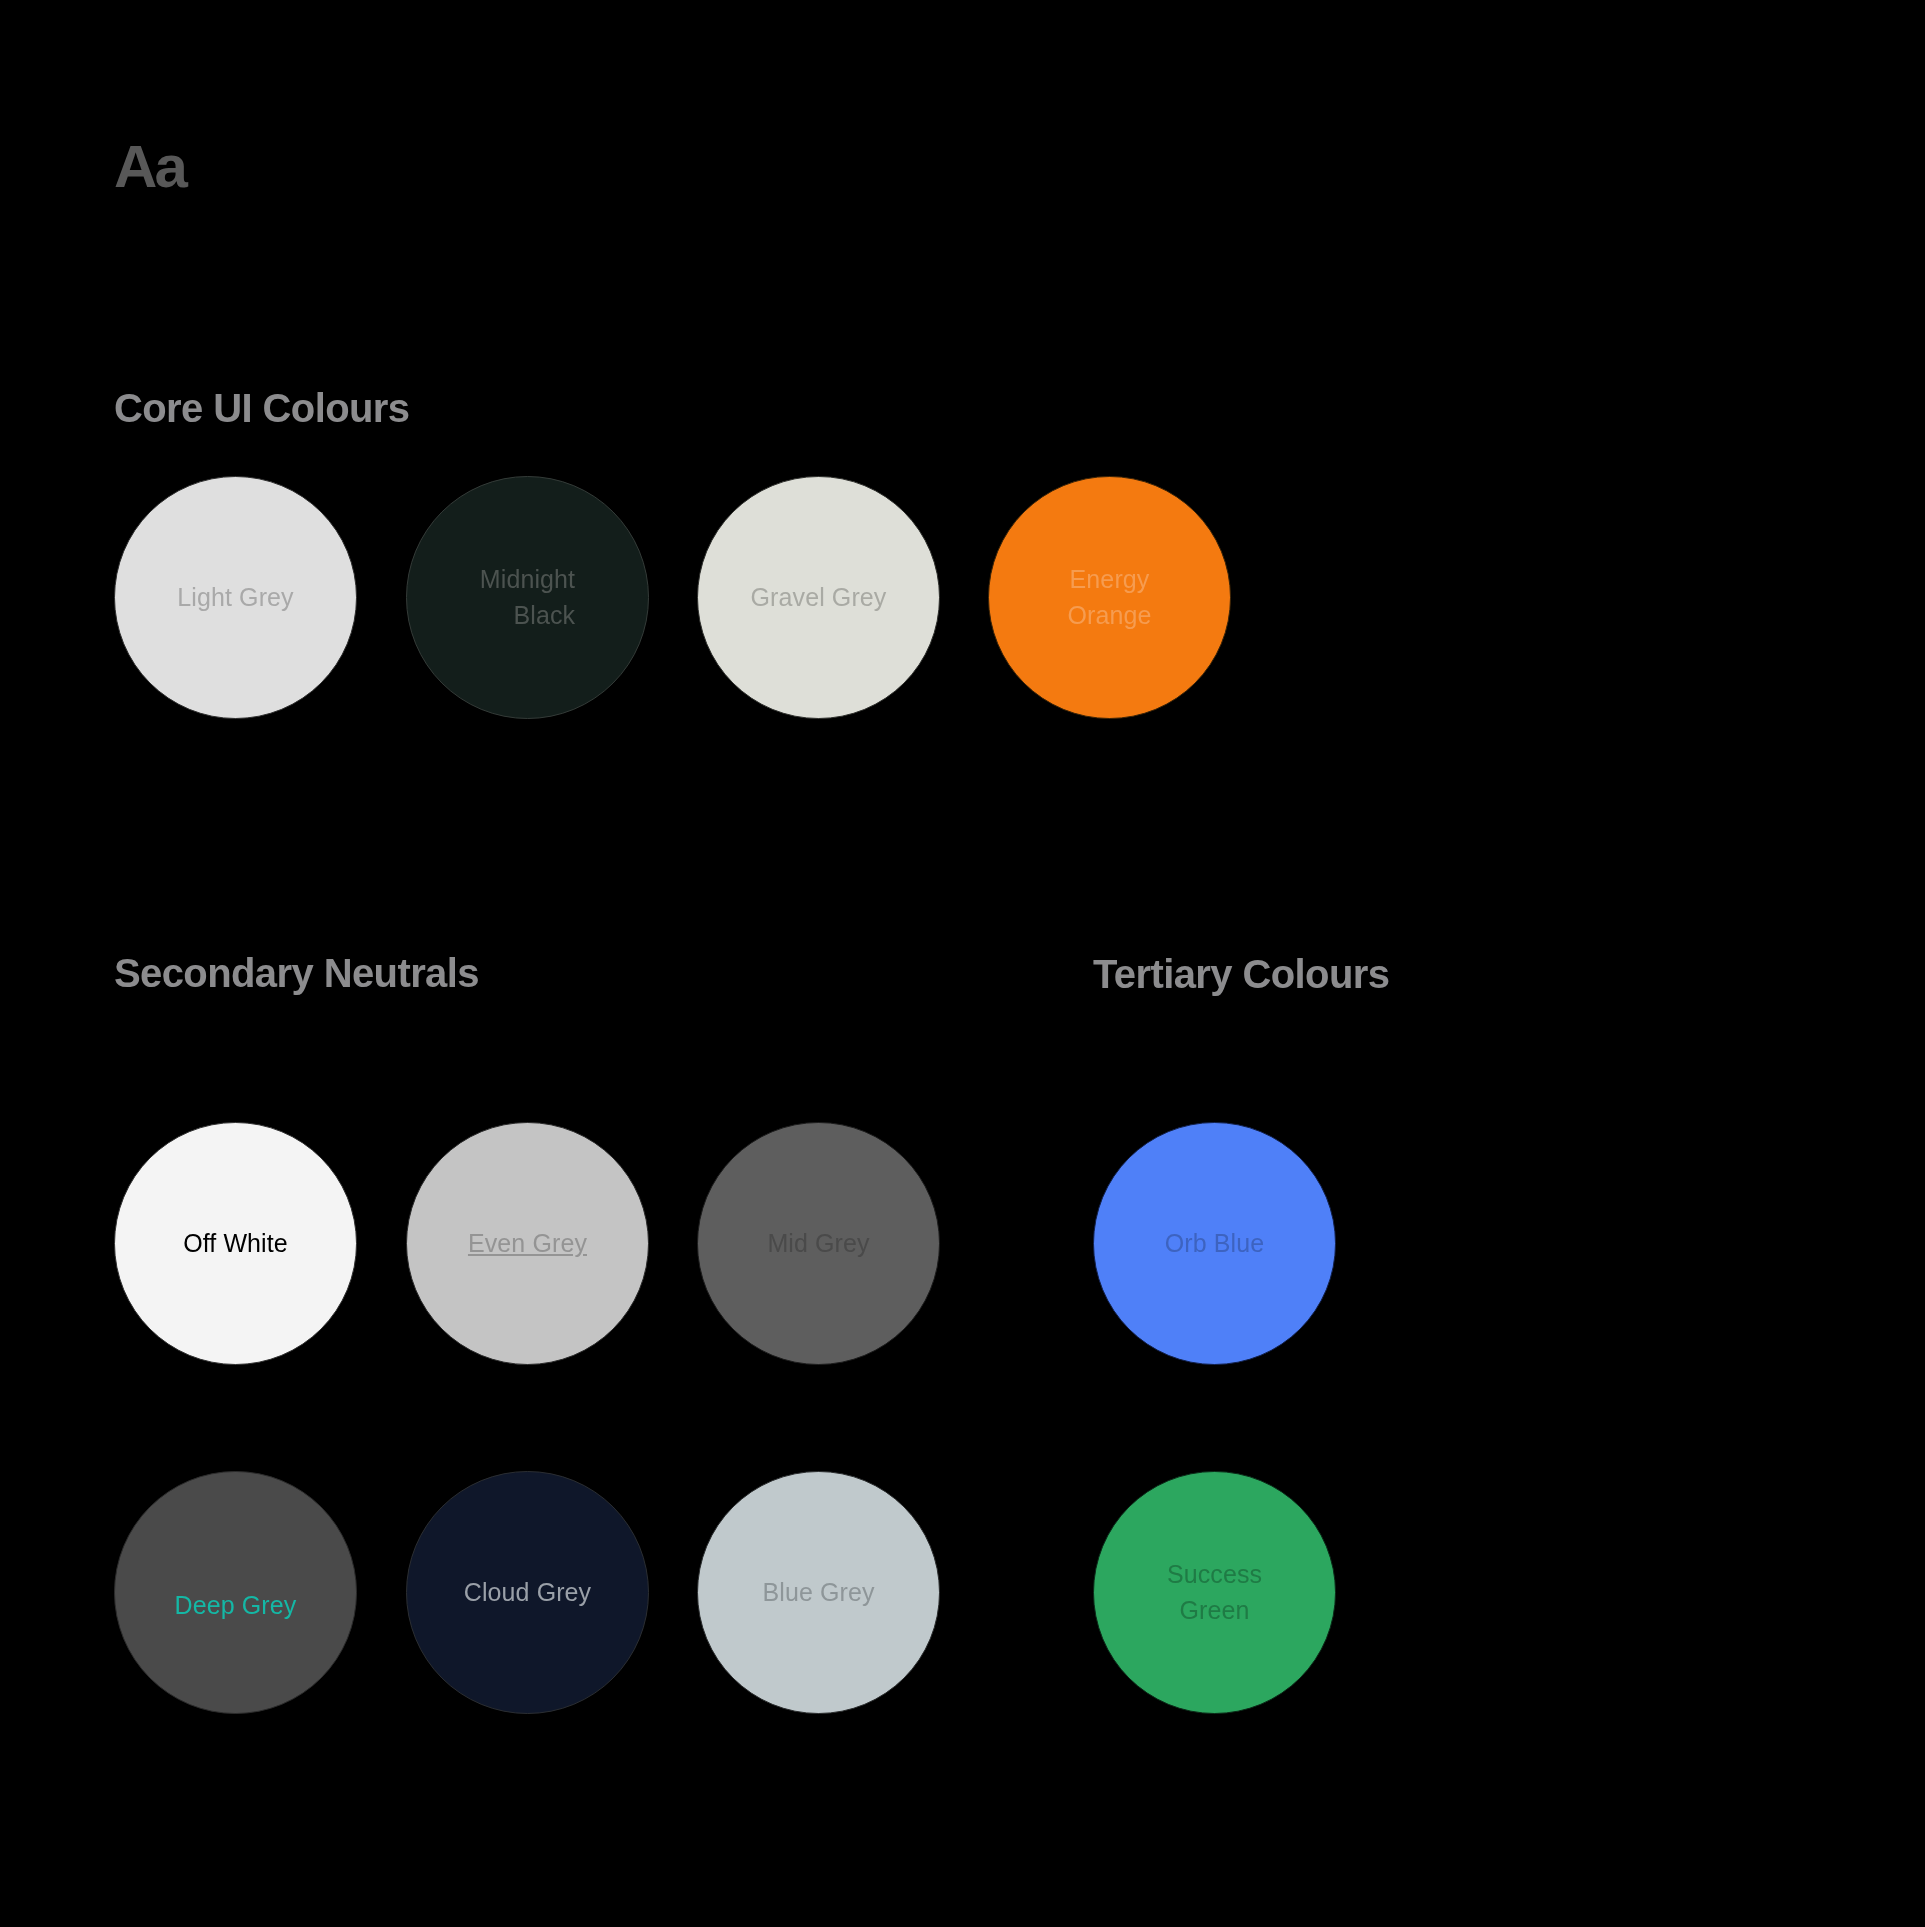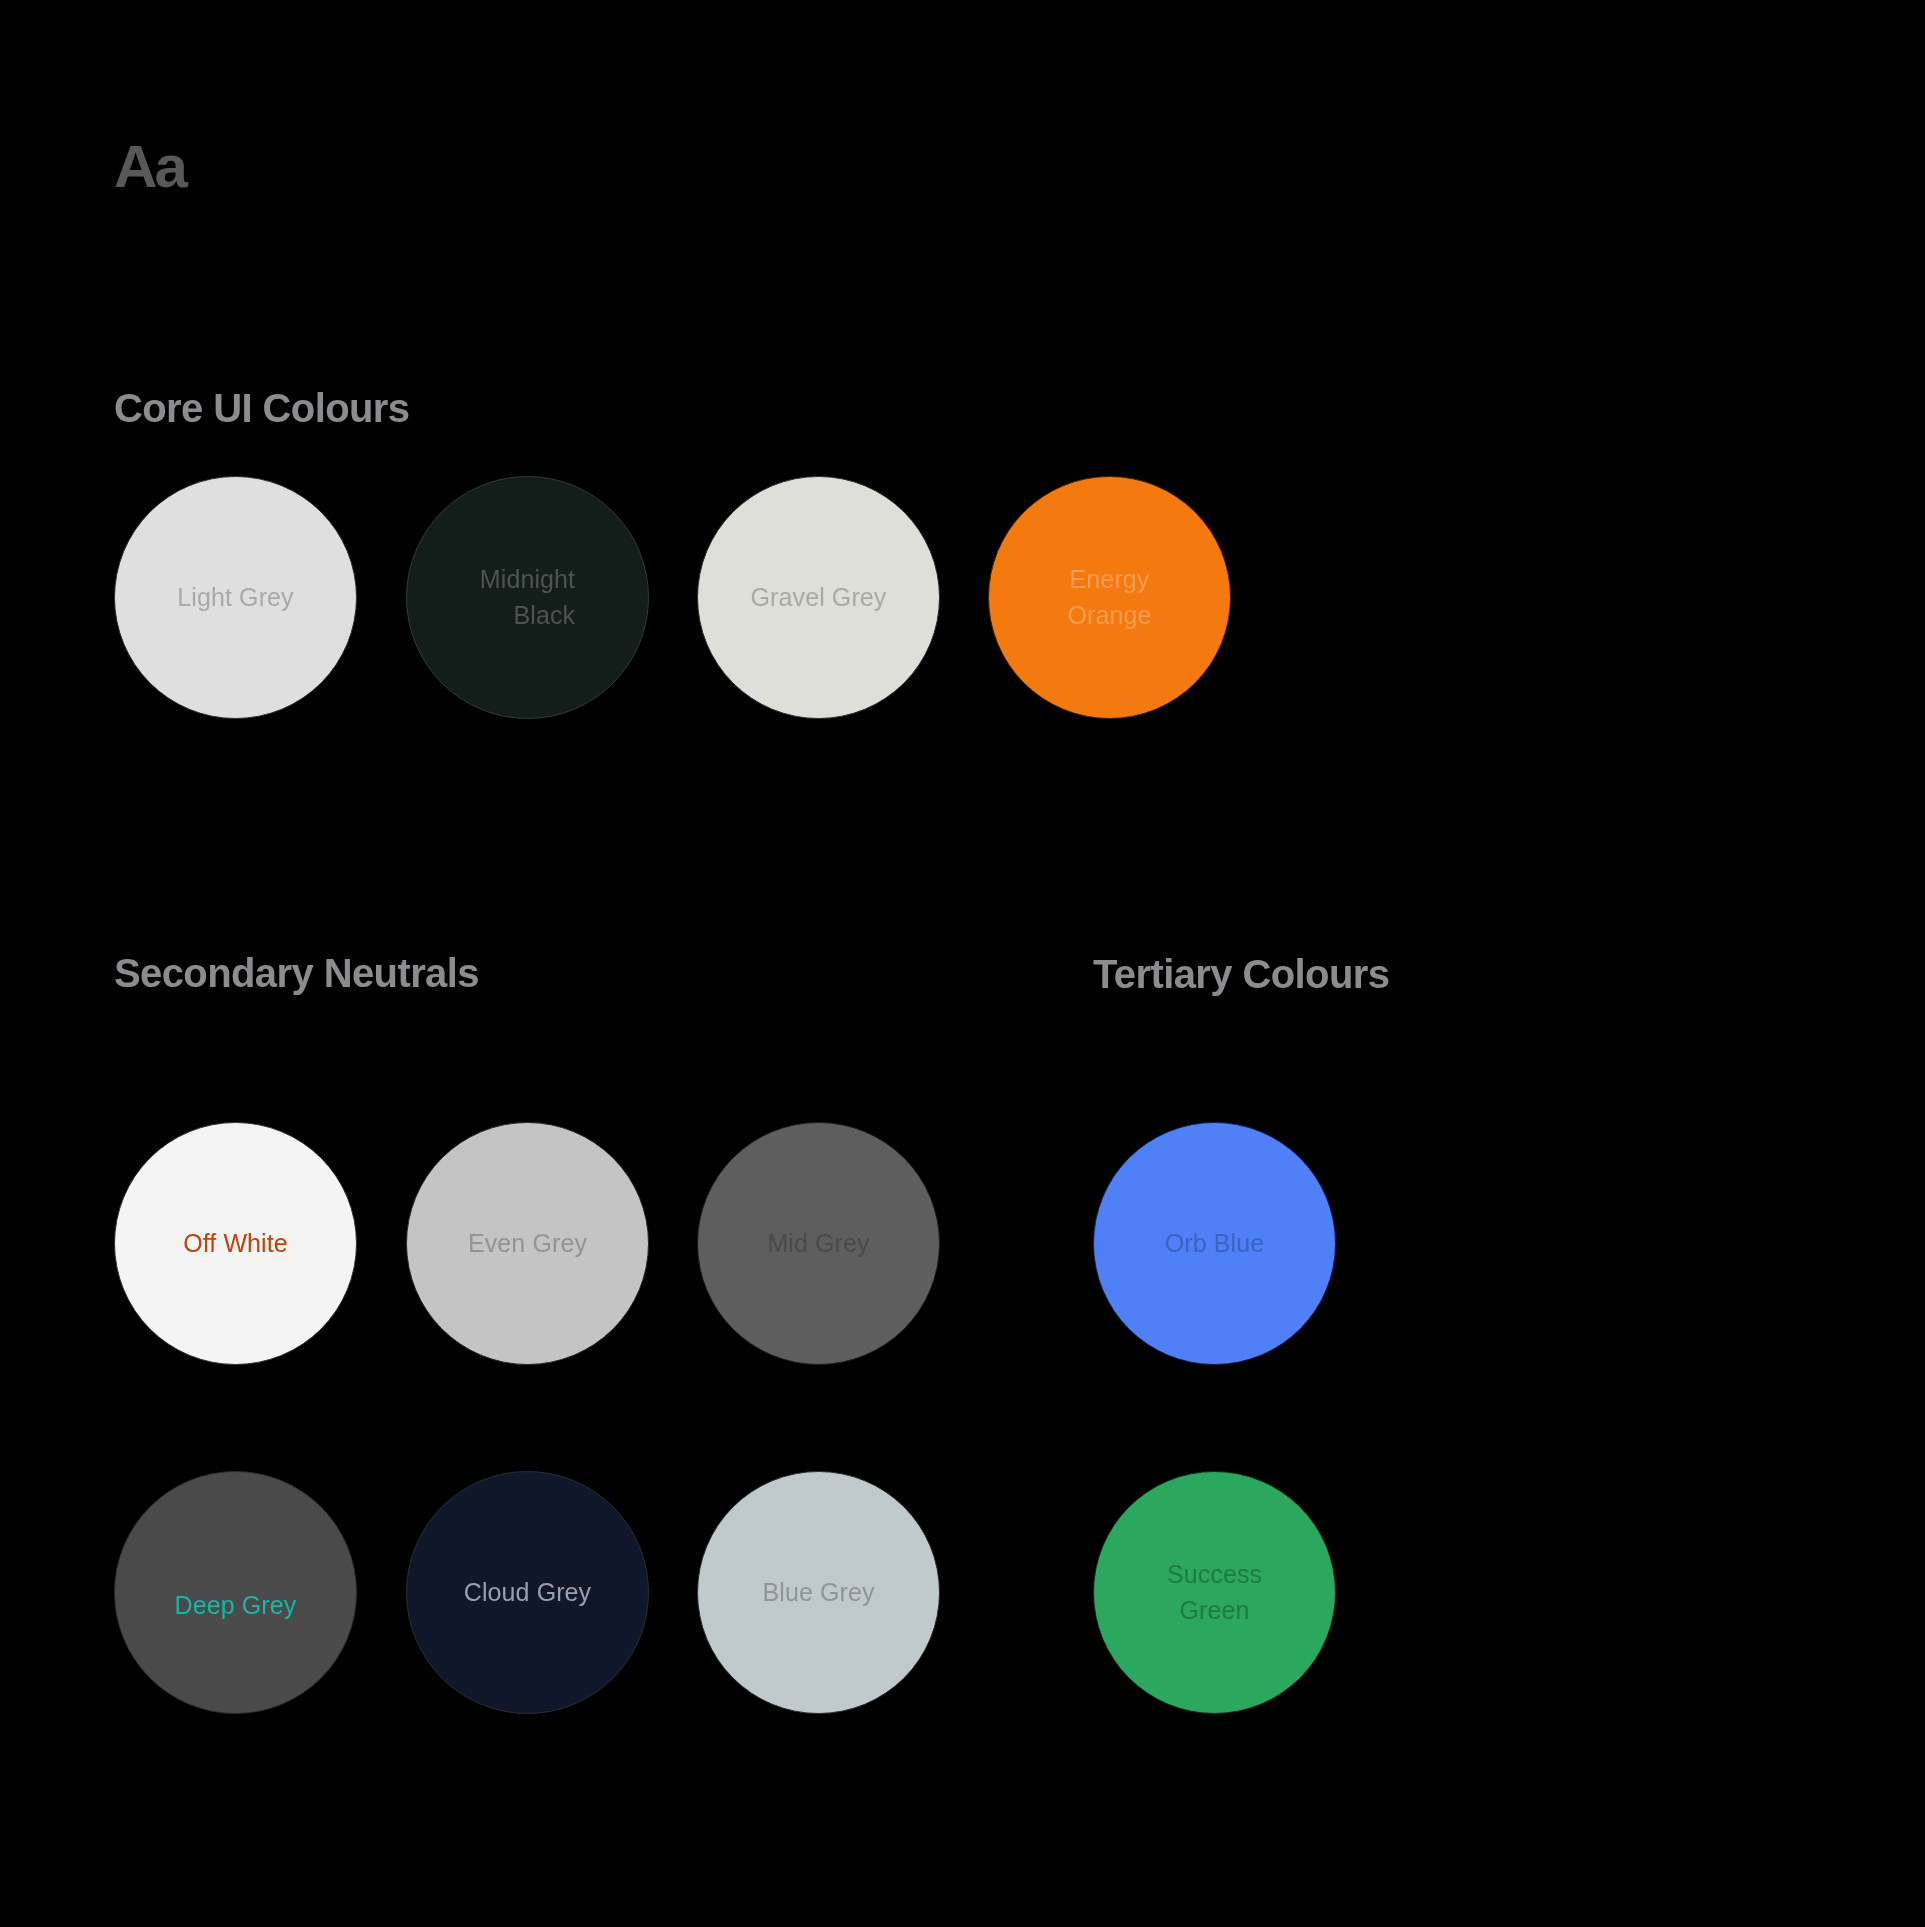--- a/index.html
+++ b/index.html
@@ -113,25 +113,25 @@
   </div>
 
   <div class="swatch sw-energy-orange" style="background: rgb(244, 122, 16); border: 1.8px solid rgb(59, 36, 7);">
     <span class="swatch-label" style="color: rgb(246, 156, 80);">Energy
 Orange</span>
   </div>
 
   <div class="section-heading sh-secondary">Secondary Neutrals</div>
 
   <div class="swatch sw-off-white" style="background: rgb(244, 244, 244); border: 1.8px solid rgb(49, 49, 49);">
-    <span class="swatch-label" style="color: #c2410c;">Off White</span>
+    <span class="swatch-label" style="color: #000000;">Off White</span>
   </div>
 
   <div class="swatch sw-even-grey" style="background: rgb(196, 196, 196); border: 1.8px solid rgb(42, 42, 42);">
-    <span class="swatch-label" style="color: rgb(148, 148, 148);">Even Grey</span>
+    <span class="swatch-label" style="color: rgb(148, 148, 148); text-decoration: underline;">Even Grey</span>
   </div>
 
   <div class="swatch sw-mid-grey" style="background: rgb(94, 94, 94); border: 1.8px solid rgb(28, 28, 28);">
     <span class="swatch-label" style="color: rgb(74, 74, 74);">Mid Grey</span>
   </div>
 
   <div class="swatch sw-deep-grey" style="background: rgb(74, 74, 74); border: 1.8px solid rgb(44, 44, 44);">
     <span class="swatch-label" style="color: #14b8a6; margin-top: 26px;">Deep Grey</span>
   </div>
 

